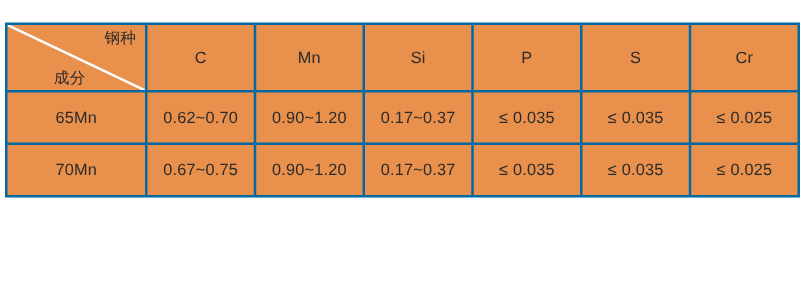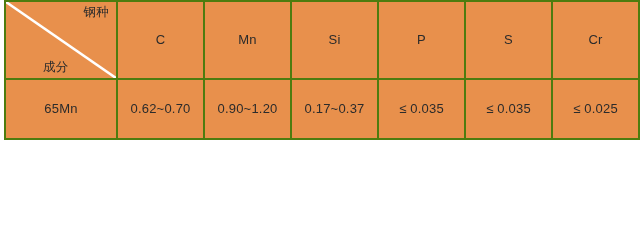--- a/index.html
+++ b/index.html
@@ -10,27 +10,27 @@
   body {
     width: 640px;
     height: 149px;
     overflow: hidden;
     font-family: "Liberation Sans", "DejaVu Sans", sans-serif;
   }
 
   #spec-table {
     position: absolute;
     left: 4px;
-    top: 0;
+    top: 18px;
     width: 632px;
     height: 140px;
     border-collapse: separate;
     border-spacing: 2px;
     table-layout: fixed;
-    background: #4d7c0f;
+    background: #0369a1;
   }
 
   #spec-table td {
     background: #e8904c;
     color: #2b2b2b;
     text-align: center;
     vertical-align: middle;
     padding: 0;
     font-size: 13px;
     font-weight: 400;
@@ -129,14 +129,23 @@
     <tr class="row-data">
       <td class="grade-cell">65Mn</td>
       <td class="value-cell">0.62~0.70</td>
       <td class="value-cell">0.90~1.20</td>
       <td class="value-cell">0.17~0.37</td>
       <td class="value-cell">≤ 0.035</td>
       <td class="value-cell">≤ 0.035</td>
       <td class="value-cell">≤ 0.025</td>
     </tr>
 
+    <tr class="row-data">
+      <td class="grade-cell">70Mn</td>
+      <td class="value-cell">0.67~0.75</td>
+      <td class="value-cell">0.90~1.20</td>
+      <td class="value-cell">0.17~0.37</td>
+      <td class="value-cell">≤ 0.035</td>
+      <td class="value-cell">≤ 0.035</td>
+      <td class="value-cell">≤ 0.025</td>
+    </tr>
   </tbody>
 </table>
 
 </body></html>

